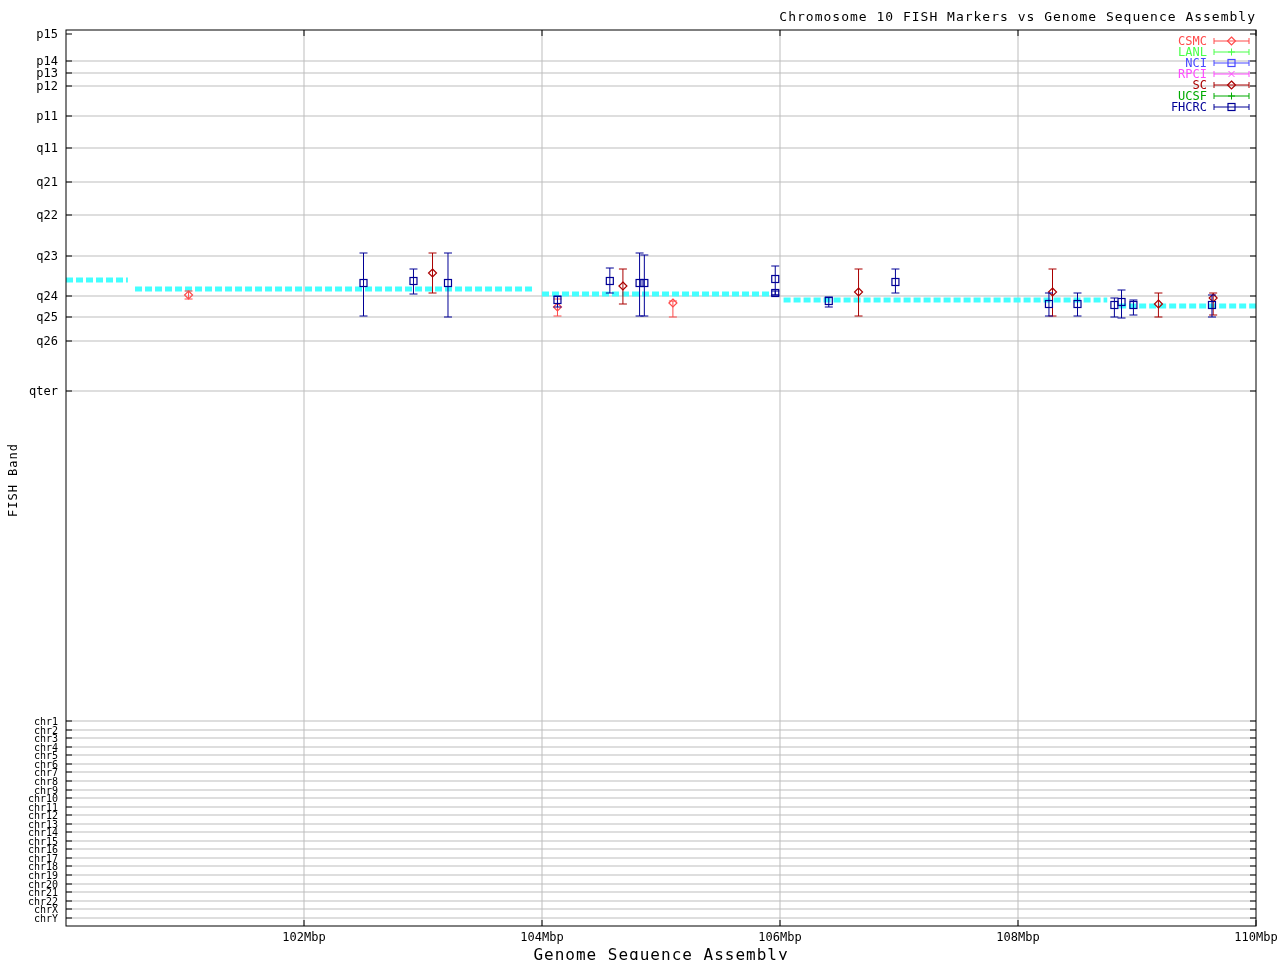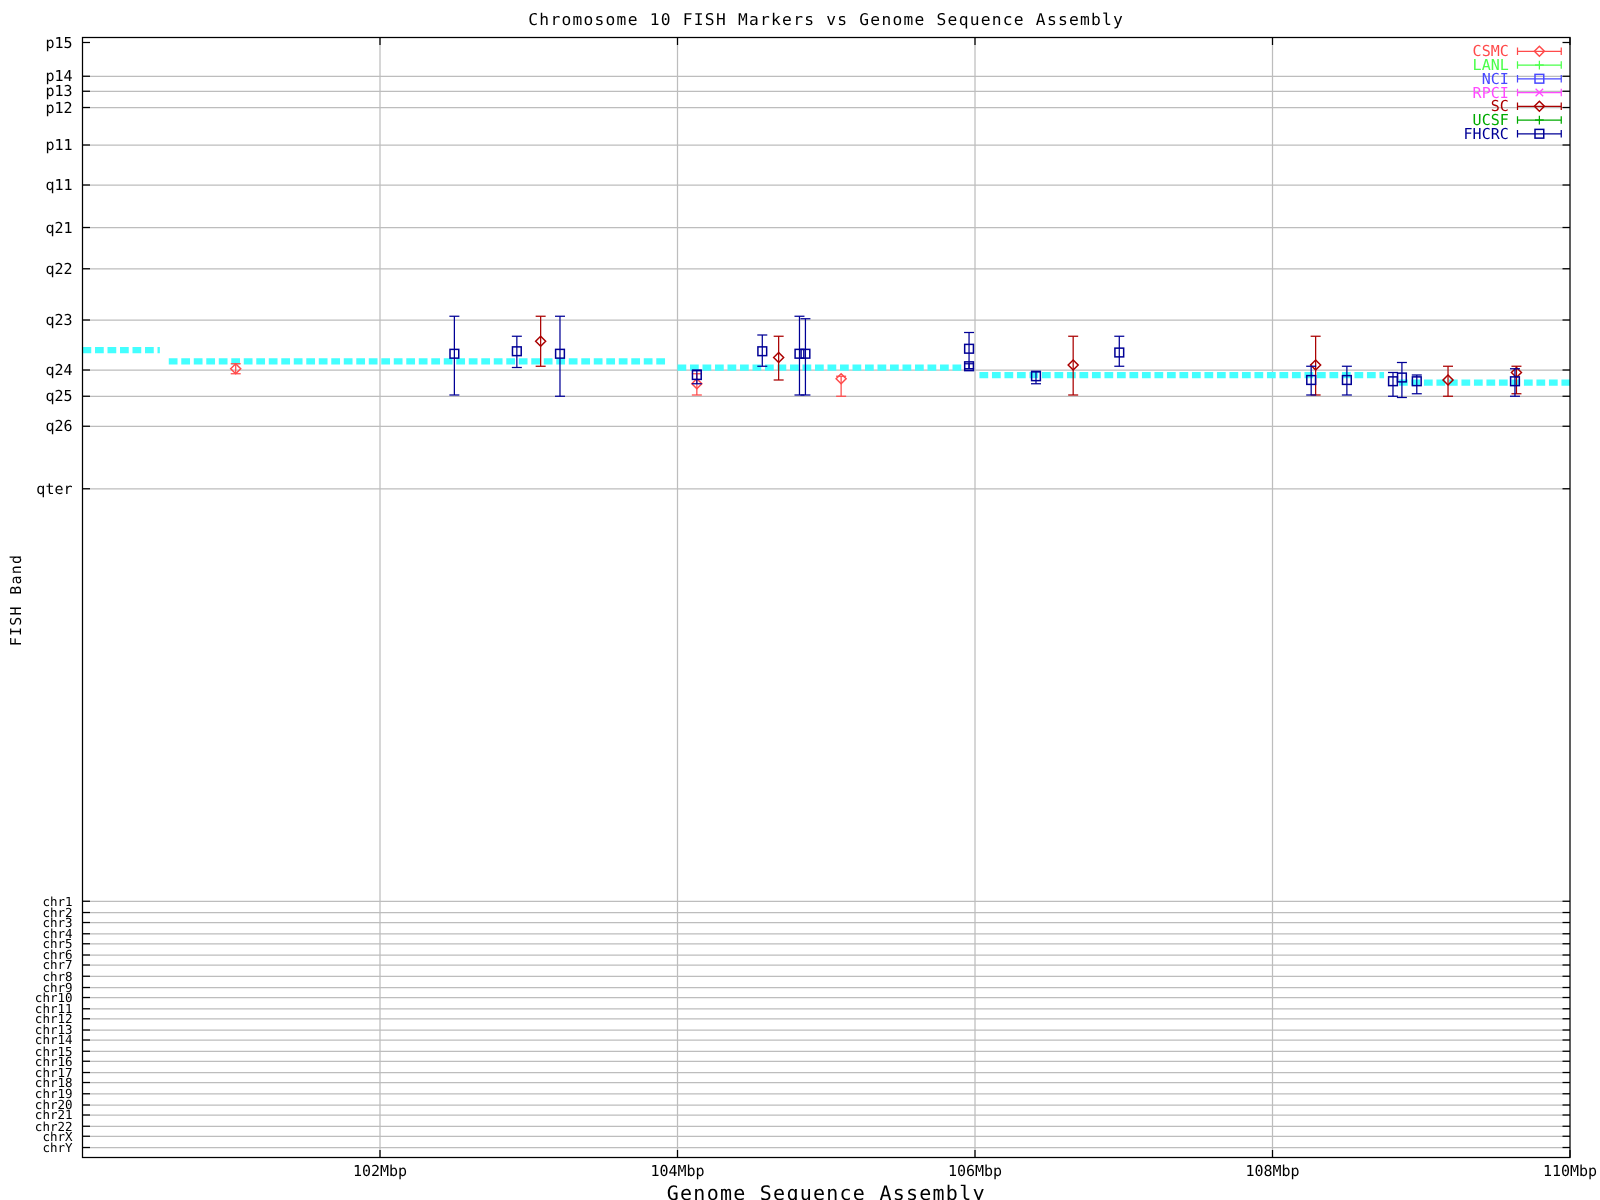--- a/index.html
+++ b/index.html
@@ -1,20 +1,20 @@
 <!DOCTYPE html>
 <html><head>
 <meta charset="utf-8">
 <style>
   html,body{margin:0;padding:0;background:#ffffff;}
   #screen{position:relative;width:1280px;height:960px;background:#ffffff;overflow:hidden;
           font-family:"DejaVu Sans Mono",monospace;color:#000;}
   #plot-svg{position:absolute;left:0;top:0;}
   .overlay{position:absolute;white-space:nowrap;}
-  #chart-title{left:66px;top:9px;width:1190px;text-align:center;font-size:13px;letter-spacing:1px;}
+  #chart-title{left:66px;top:9px;width:1190px;text-align:right;font-size:13px;letter-spacing:1px;}
   #x-axis-label{left:66px;top:945px;width:1190px;text-align:center;font-size:16px;letter-spacing:1px;}
   #y-axis-label{left:13px;top:480px;transform:translate(-50%,-50%) rotate(-90deg);font-size:12px;letter-spacing:1px;}
   text{font-family:"DejaVu Sans Mono",monospace;}
   .tick-text{font-size:12px;fill:#000;}
   .chr-text{font-size:10px;fill:#000;}
   .legend-text{font-size:12px;}
 </style>
 </head>
 <body>
 

